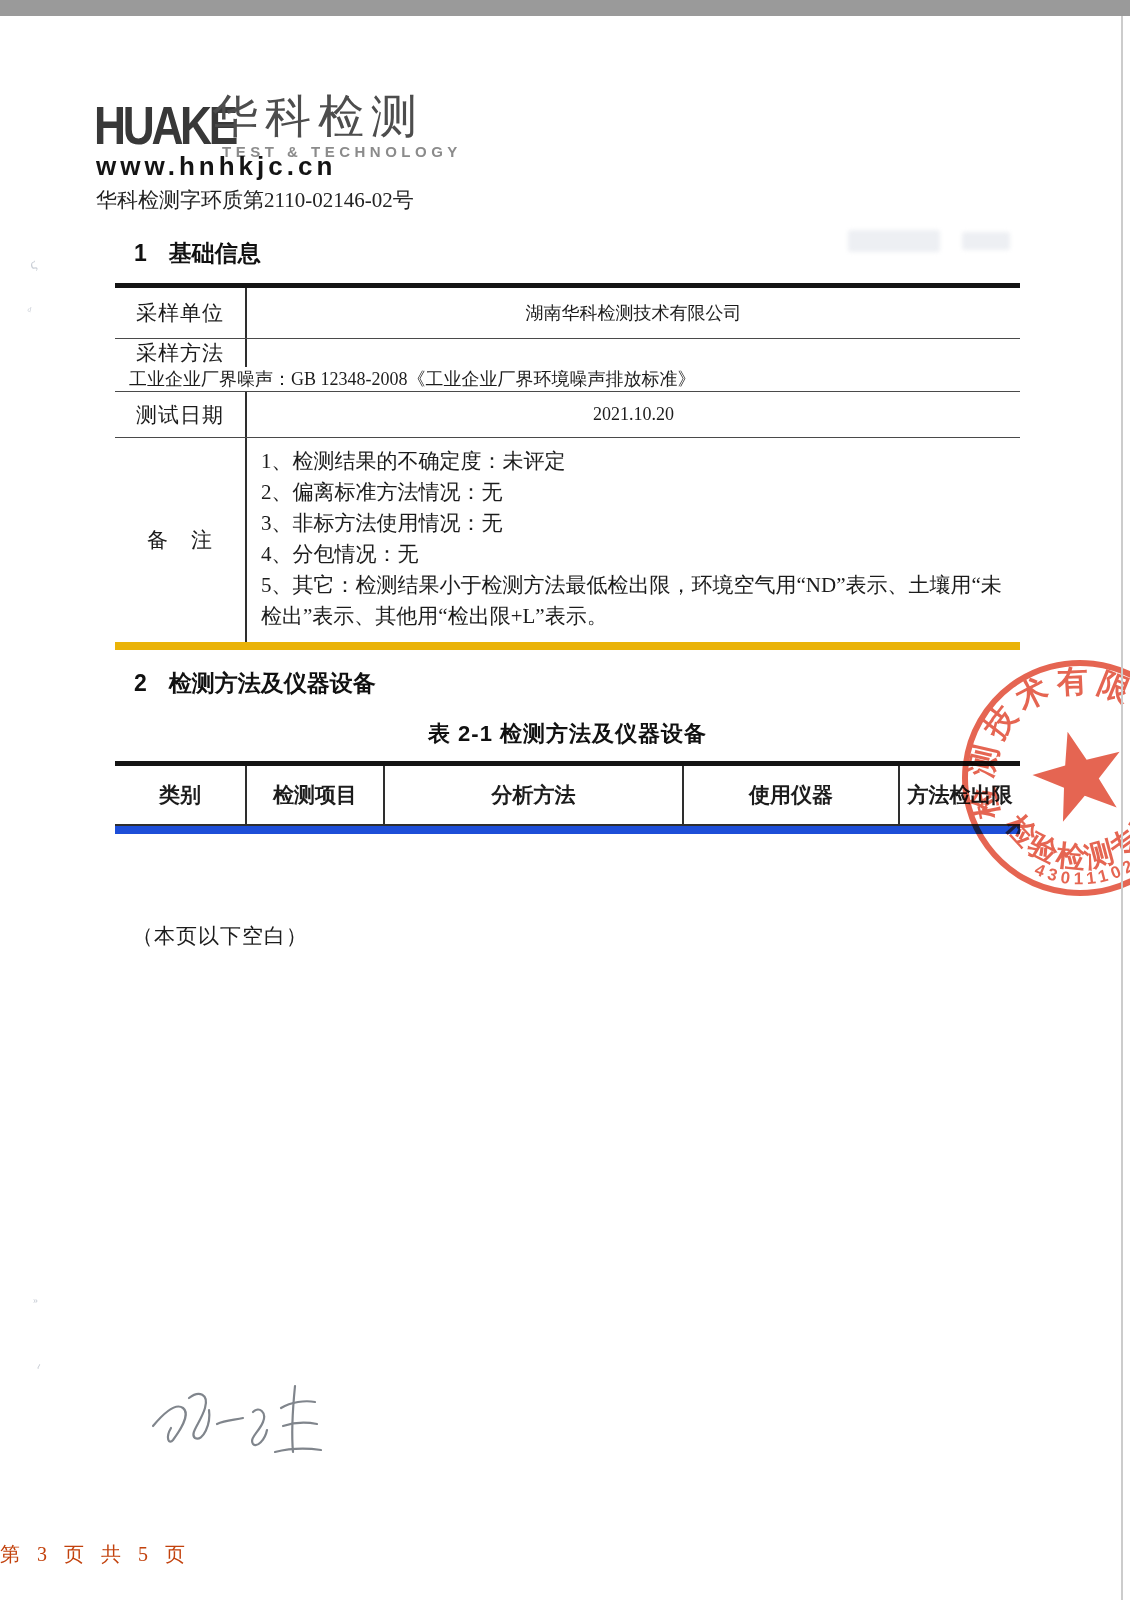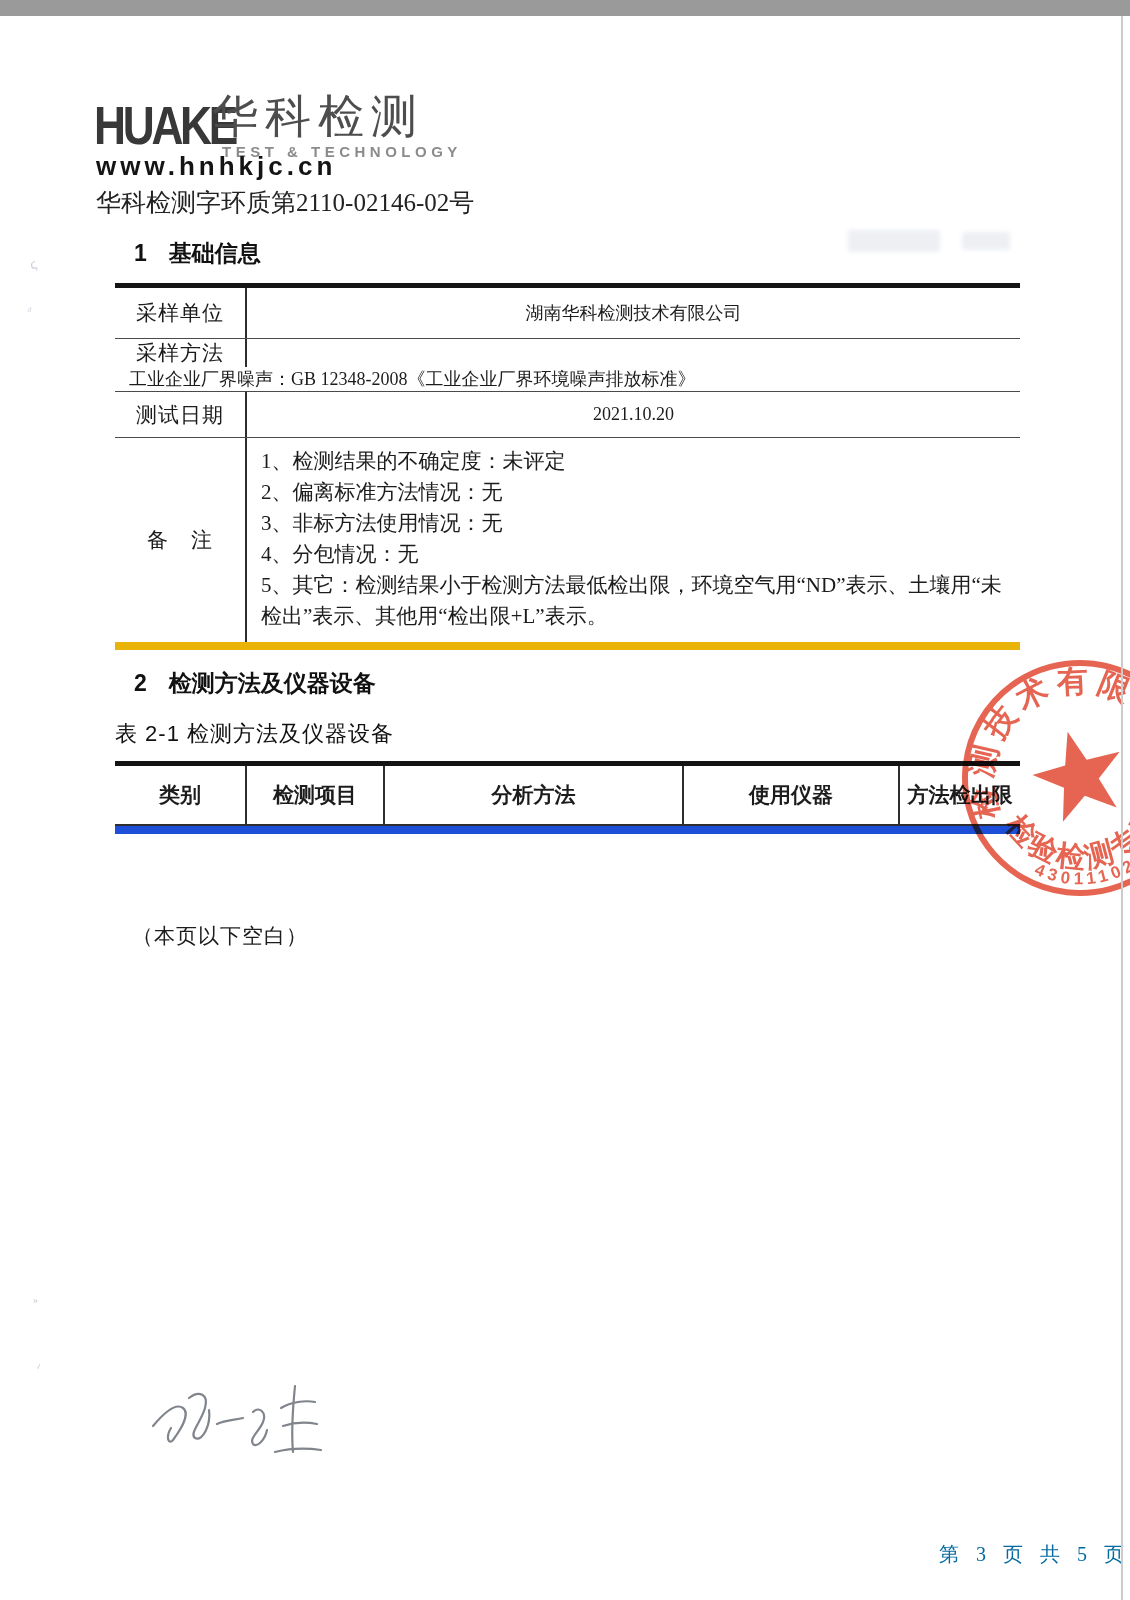--- a/index.html
+++ b/index.html
@@ -23,21 +23,21 @@
     position:absolute; left:222px; top:127px;
     font-family:"Liberation Sans","DejaVu Sans",sans-serif;
     font-size:15px; letter-spacing:4.5px; color:#8b8b8b; font-weight:bold;
   }
   .website{
     position:absolute; left:96px; top:135px;
     font-family:"Liberation Sans","DejaVu Sans",sans-serif;
     font-weight:800; font-size:26px; letter-spacing:4px; color:#141414;
   }
   .doc-number{
-    position:absolute; left:96px; top:170px; font-size:25px; color:#222;
+    position:absolute; left:96px; top:170px; font-size:21px; color:#222;
   }
   
   .sec-heading{
     position:absolute; display:flex; align-items:baseline; gap:22px;
     font-family:"Liberation Sans","DejaVu Sans",sans-serif;
     font-weight:bold; font-size:23px; color:#111;
   }
   #sec1{left:134px; top:222px;}
   #sec2{left:134px; top:652px;}
   
@@ -56,23 +56,23 @@
     flex:1; display:flex; align-items:center; justify-content:center;
     font-size:18px; padding:0 10px;
   }
   .t1-value.left{justify-content:flex-start; padding-left:14px;}
   .row-h1{min-height:50px;} .row-h2{min-height:45px;flex-direction:column;} .row-h3{min-height:45px;}
   .remarks-value{
     flex:1; font-size:21px; line-height:31px; padding:8px 14px 10px 14px; text-align:left;
   }
   
   .tbl-caption{
-    position:absolute; left:115px; top:703px; width:905px; 
-    font-family:"Liberation Sans","DejaVu Sans",sans-serif;
-    font-weight:normal; font-size:22px; color:#111; letter-spacing:1px;
+    position:absolute; left:115px; top:703px; width:905px; text-align:center;
+    font-family:"Liberation Sans","DejaVu Sans",sans-serif;
+    font-weight:bold; font-size:22px; color:#111; letter-spacing:1px;
   }
   .table2{
     position:absolute; left:115px; top:745px; width:905px;
     border-top:5px solid #141414; border-bottom:8px solid #1d4ed8;
   }
   .t2-grid{display:grid; grid-template-columns:132px 138px 299px 216px auto;}
   .t2-head{border-bottom:2px solid #2e2e2e;}
   .t2-cell{
     display:flex; flex-direction:column; align-items:center; justify-content:center;
     text-align:center; padding:6px 4px;
@@ -80,22 +80,22 @@
   .t2-cell:not(:last-child){border-right:2px solid #2e2e2e;}
   .t2-head .t2-cell{
     height:58px; box-sizing:border-box;
     font-family:"Liberation Sans","DejaVu Sans",sans-serif;
     font-weight:bold; font-size:21px;
   }
   .t2-body .t2-cell{height:86px; box-sizing:border-box; font-size:21px; line-height:30px;}
   
   .blank-note{position:absolute; left:132px; top:906px; font-size:21px; letter-spacing:1px;}
   .footer{
-    position:absolute; left:0; top:1525px; width:1130px; text-align:right;
-    font-size:20px; letter-spacing:6px; color:#0369a1;
+    position:absolute; left:0; top:1525px; width:1130px; text-align:left;
+    font-size:20px; letter-spacing:6px; color:#c2410c;
   }
   
   .stamp{position:absolute; left:920px; top:600px; width:320px; height:320px;
          mix-blend-mode:multiply; opacity:.88;}
   .stamp text{font-family:"Liberation Sans","DejaVu Sans",sans-serif; font-weight:bold;}
   
   .signature{position:absolute; left:145px; top:1352px; width:220px; height:100px; opacity:.85;}
   .scan-edge{position:absolute; left:1121px; top:0; width:2px; height:1600px; background:#cccccc;}
   .ghost{position:absolute; background:#edeff3; filter:blur(2px); border-radius:3px;}
   .g1{left:848px; top:214px; width:92px; height:22px;}

